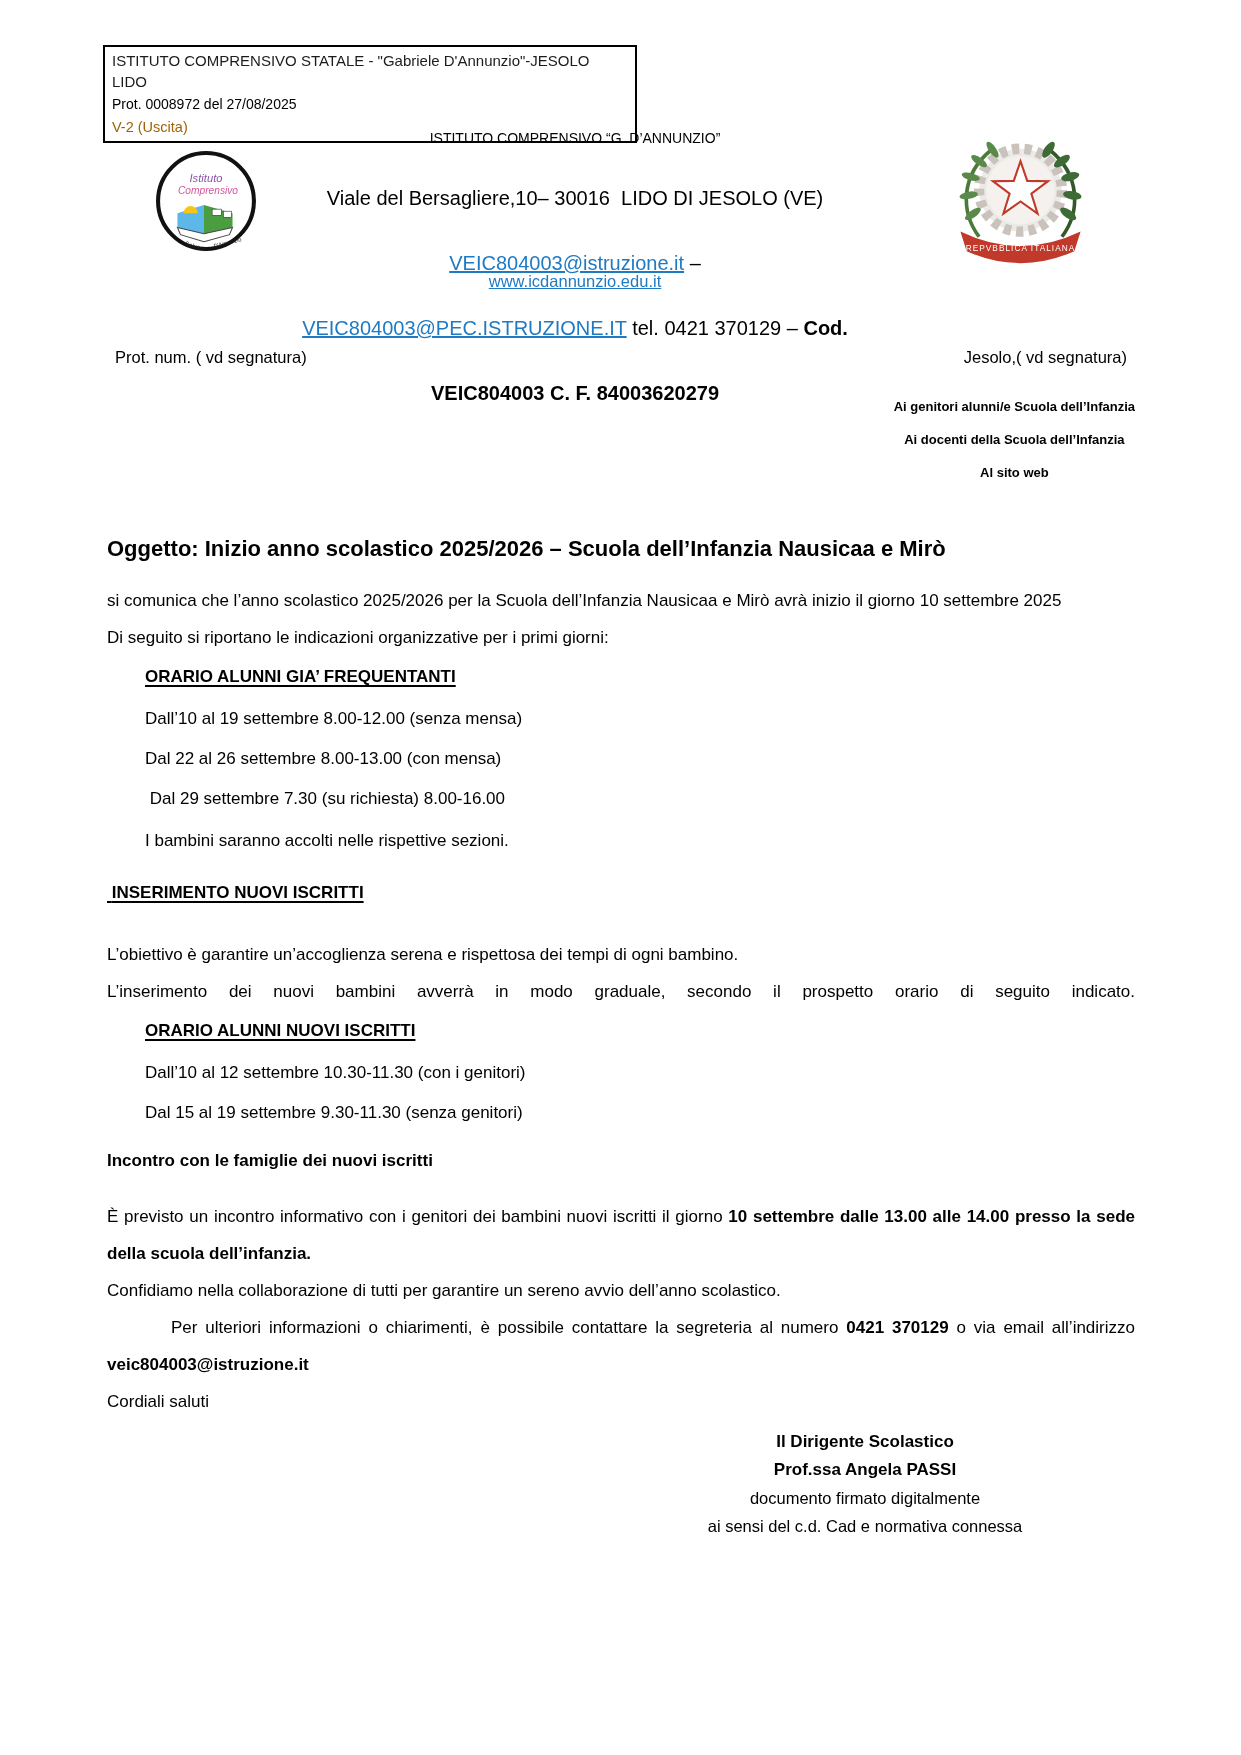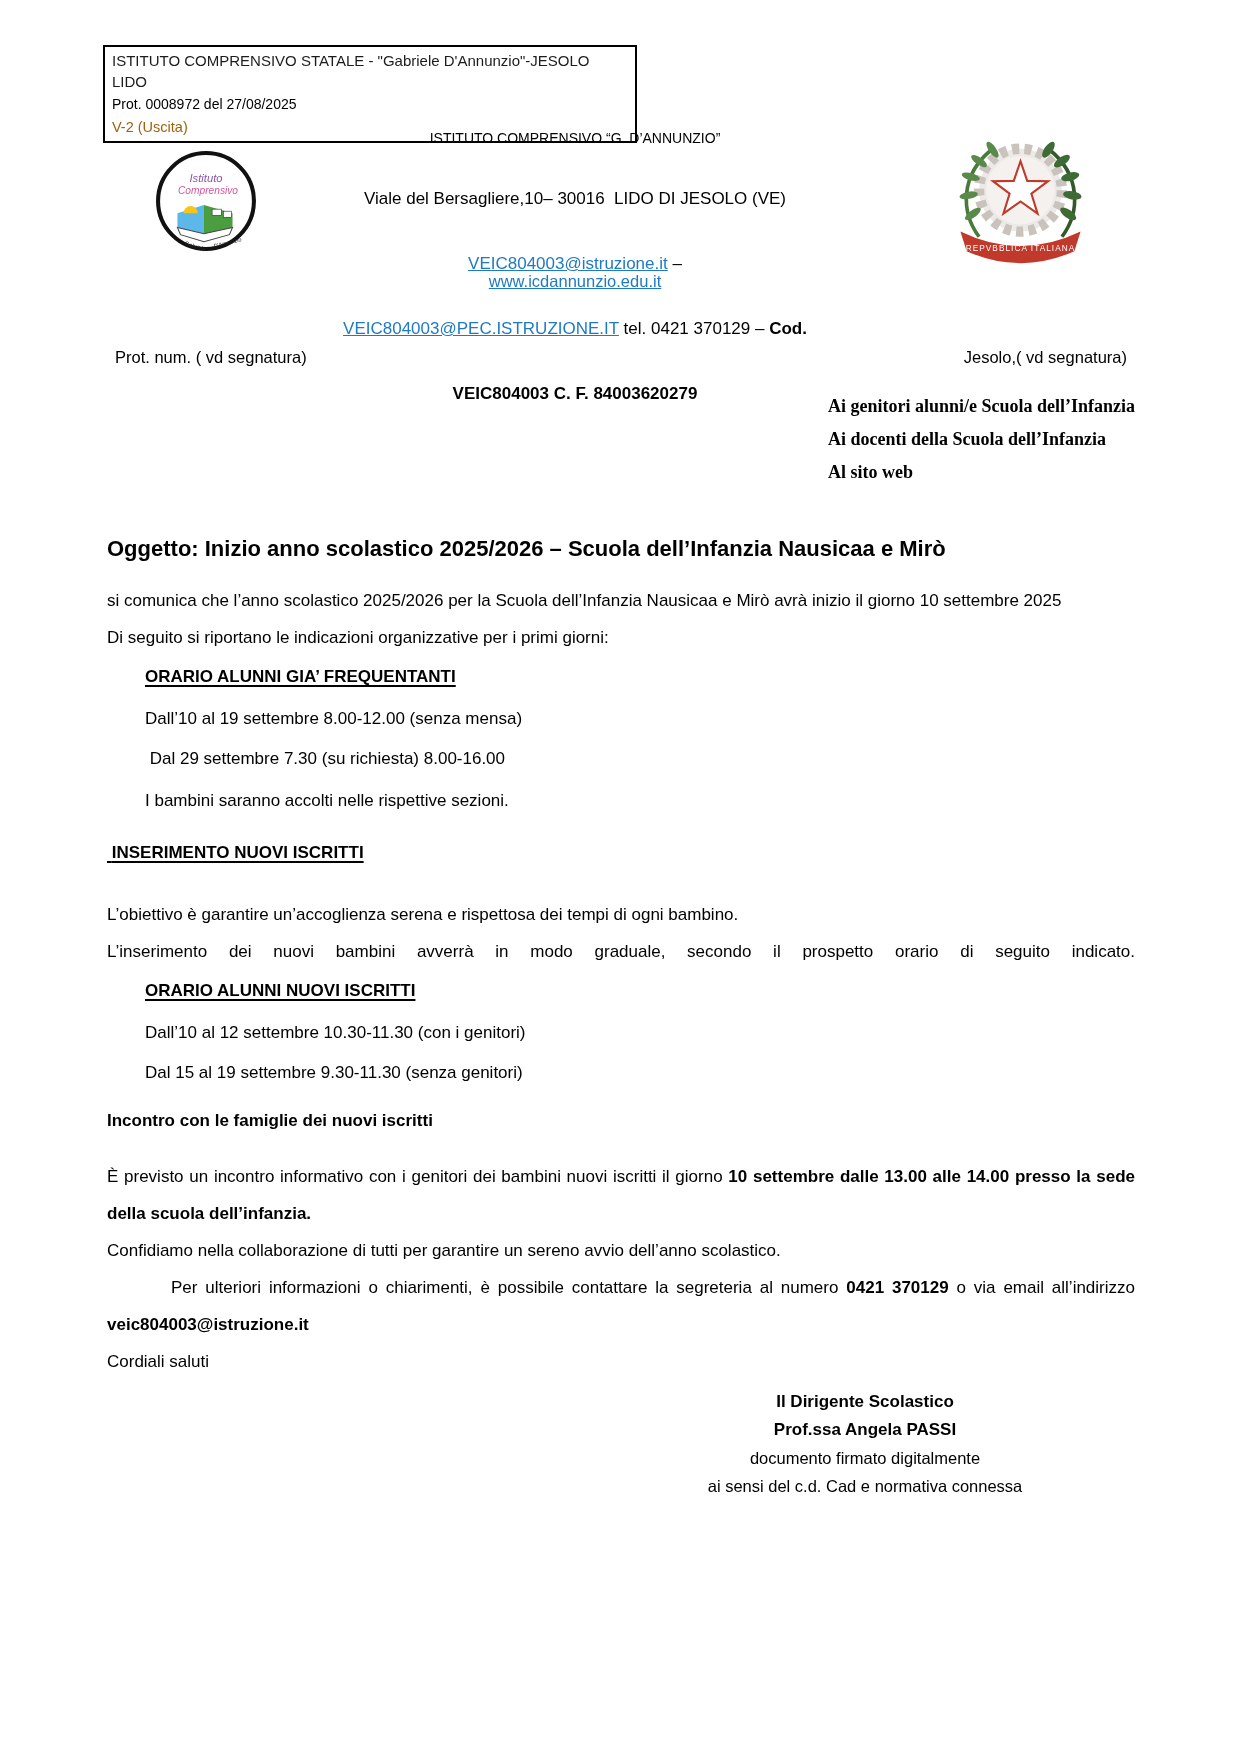--- a/index.html
+++ b/index.html
@@ -22,34 +22,34 @@
   .prot-line3{font-size:14.5px;line-height:20px;color:#a16207;}
 
   
   .school-logo{position:absolute;left:155px;top:150px;}
   .republic-emblem{position:absolute;left:948px;top:131px;}
   .header-text{
     position:absolute;left:250px;top:130px;width:650px;
     text-align:center;
   }
   .header-title{font-size:14px;font-weight:normal;margin-bottom:7px;}
-  .header-line{font-size:17px;line-height:25px;margin-top:40px;}
+  .header-line{font-size:20px;line-height:25px;margin-top:40px;}
   .pre{white-space:pre-wrap;}
   a.doclink{color:#1F7AC4;text-decoration:underline;cursor:pointer;}
   .header-bold{font-weight:bold;}
   .website-row{position:absolute;left:250px;top:272px;width:650px;text-align:center;font-size:16.5px;}
 
   
   .meta-row{
     position:absolute;left:115px;top:348px;width:1012px;
     display:flex;justify-content:space-between;font-size:16.5px;
   }
   .recipients{
     position:absolute;right:106px;top:390px;
-    text-align:left;font-weight:bold;font-size:18px;line-height:33px;font-family:Liberation Serif, serif;
+    text-align:center;font-weight:bold;font-size:13px;line-height:33px;
   }
 
   
   .main{
     position:absolute;left:107px;top:536px;width:1028px;
     font-size:17px;
   }
   .subject{font-weight:bold;font-size:22px;margin:0 0 20px 0;}
   .rhythm{margin:0;line-height:37px;}
   .just{text-align:justify;}
@@ -155,20 +155,21 @@
   </div>
 
   <div class="main">
     <p class="subject">Oggetto: Inizio anno scolastico 2025/2026 – Scuola dell’Infanzia Nausicaa e Mirò</p>
 
     <p class="rhythm just">si comunica che l’anno scolastico 2025/2026 per la Scuola dell’Infanzia Nausicaa e Mirò avrà inizio il giorno 10 settembre 2025</p>
     <p class="rhythm">Di seguito si riportano le indicazioni organizzative per i primi giorni:</p>
 
     <p class="hu h-indent">ORARIO ALUNNI GIA’ FREQUENTANTI</p>
     <p class="item">Dall’10 al 19 settembre 8.00-12.00 (senza mensa)</p>
+    <p class="item">Dal 22 al 26 settembre 8.00-13.00 (con mensa)</p>
     <p class="item"> Dal 29 settembre 7.30 (su richiesta) 8.00-16.00</p>
 
     <p class="p-sections">I bambini saranno accolti nelle rispettive sezioni.</p>
 
     <p class="hu h-flush"> INSERIMENTO NUOVI ISCRITTI</p>
 
     <p class="rhythm">L’obiettivo è garantire un’accoglienza serena e rispettosa dei tempi di ogni bambino.</p>
     <p class="rhythm stretch">L’inserimento dei nuovi bambini avverrà in modo graduale, secondo il prospetto orario di seguito indicato.</p>
 
     <p class="hu h-indent">ORARIO ALUNNI NUOVI ISCRITTI</p>

